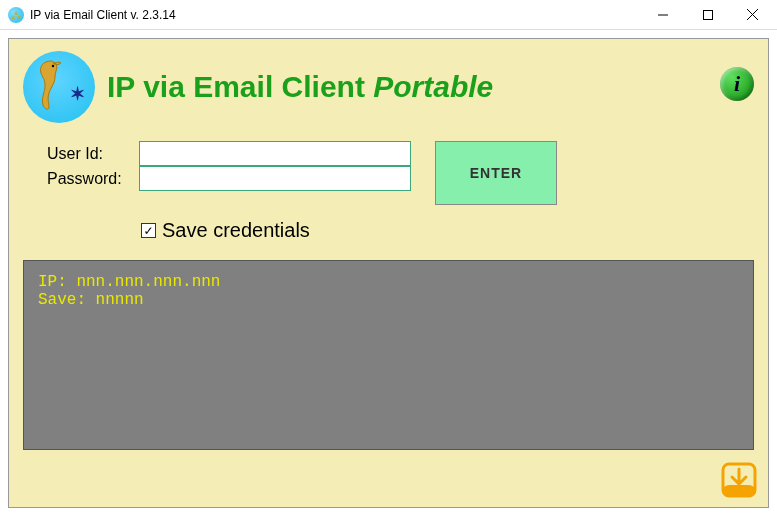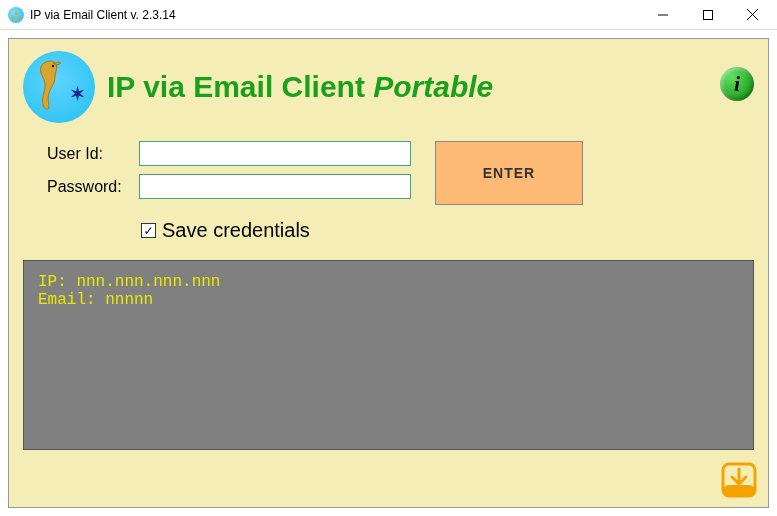--- a/index.html
+++ b/index.html
@@ -87,35 +87,34 @@
   }
   .form-area {
     display: flex;
     align-items: flex-start;
     margin-left: 24px;
     gap: 24px;
   }
   .fields {
     display: grid;
     grid-template-columns: 92px 272px;
-    row-gap: 8px;
     align-items: center;
   }
   .label { font-size: 16px; color: #000; }
   .text-input {
     height: 25px;
     border: 1px solid #3aa87a;
     background: #fff;
     padding: 2px 4px;
     font-size: 14px;
     outline: none;
   }
   .enter-btn {
-    width: 148px; height: 64px;
-    background: #fdba74;
+    width: 122px; height: 64px;
+    background: #86efac;
     border: 1px solid #888;
     color: #333;
     font-size: 14px;
     font-weight: bold;
     letter-spacing: 1px;
     cursor: pointer;
   }
   .checkbox-row {
     margin-left: 118px;
     margin-top: 14px;
@@ -205,21 +204,21 @@
       </div>
       <button class="enter-btn">ENTER</button>
     </div>
 
     <div class="checkbox-row">
       <div class="checkbox">✓</div>
       <span class="checkbox-label">Save credentials</span>
     </div>
 
     <div class="console"><span>IP: nnn.nnn.nnn.nnn</span>
-<span>Email: nnnnn</span></div>
+<span>Save: nnnnn</span></div>
 
     <div class="download-icon">
       <svg width="38" height="38" viewBox="0 0 38 38">
         <rect x="3" y="3" width="32" height="32" rx="6" fill="none" stroke="#f5a300" stroke-width="3"></rect>
         <rect x="3" y="24" width="32" height="11" rx="6" fill="#f5a300"></rect>
         <path d="M19 8 L19 22 M12 16 L19 23 L26 16" fill="none" stroke="#f5a300" stroke-width="3" stroke-linecap="round" stroke-linejoin="round"></path>
       </svg>
     </div>
 
   </div>

